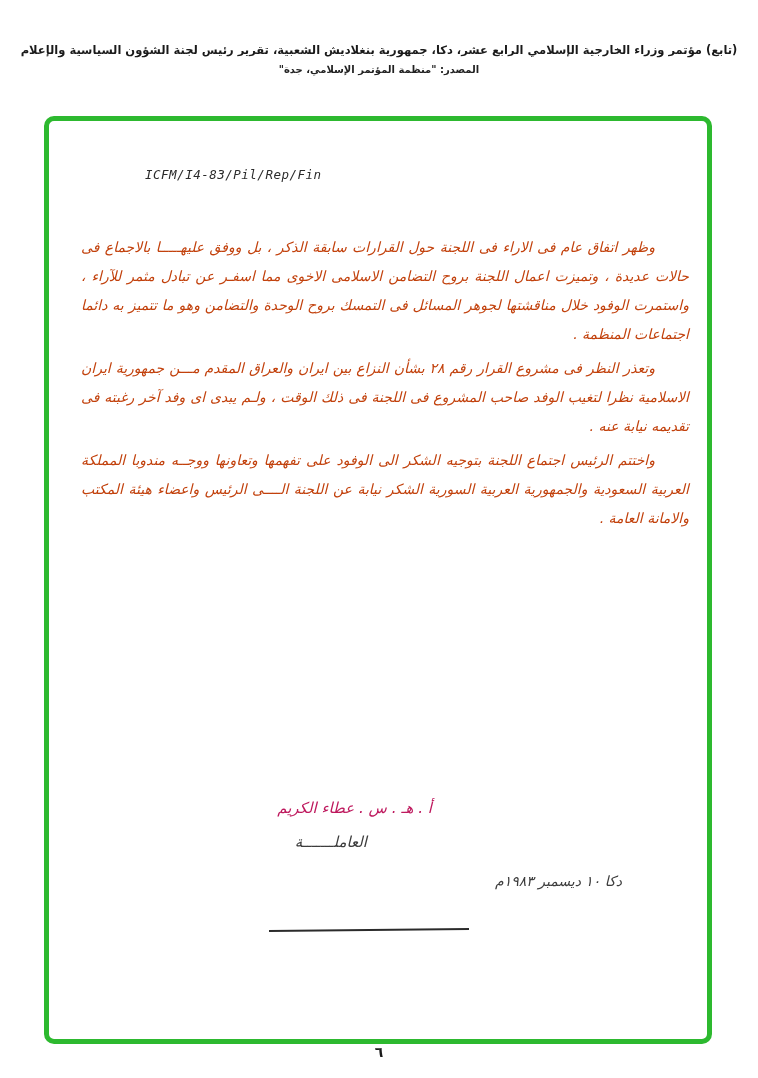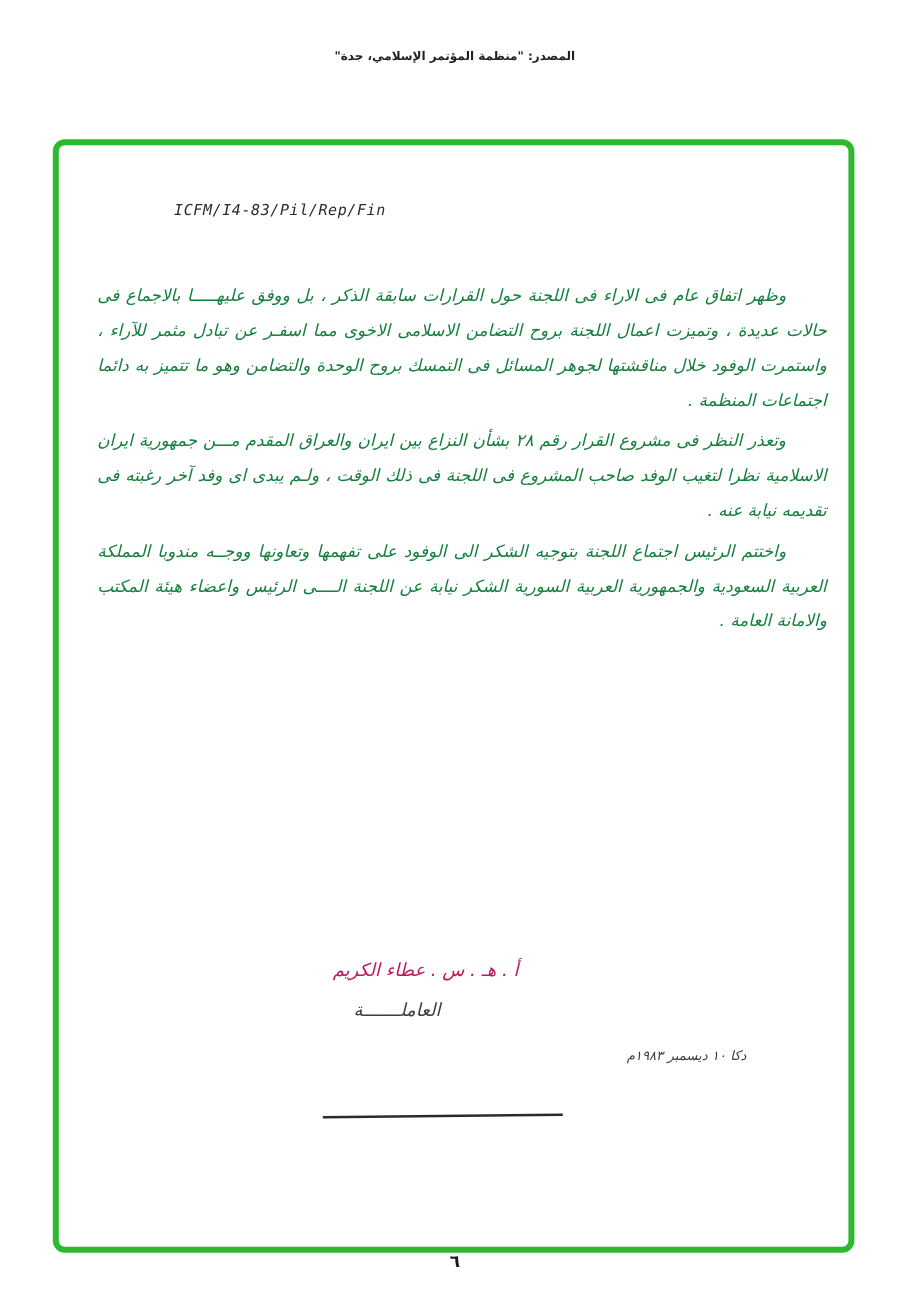--- a/index.html
+++ b/index.html
@@ -68,21 +68,21 @@
     white-space: nowrap;
   }
   
   .doc-body {
     position: absolute;
     top: 112px;
     right: 18px;
     left: 32px;
     direction: rtl;
     text-align: justify;
-    color: #15803d;
+    color: #c2410c;
     font-size: 14px;
     line-height: 29px;
   }
   .doc-body p {
     margin: 0 0 5px 0;
     text-indent: 34px;
   }
   
   .sig-name {
     position: absolute;
@@ -98,21 +98,21 @@
     right: 340px;
     font-size: 15px;
     color: #3d3d3d;
     white-space: nowrap;
   }
   
   .dateline {
     position: absolute;
     top: 752px;
     right: 85px;
-    font-size: 11px;
+    font-size: 14px;
     color: #3d3d3d;
     white-space: nowrap;
   }
   
   .closing-rule {
     position: absolute;
     top: 808px;
     left: 220px;
     width: 200px;
     border-top: 2px solid #2b2b2b;
@@ -129,20 +129,21 @@
     font-weight: bold;
     color: #1a1a1a;
   }
 </style>
 </head>
 <body>
 
 <div class="page">
 
   <div class="header">
+    <div class="line1">(تابع) مؤتمر وزراء الخارجية الإسلامي الرابع عشر، دكا، جمهورية بنغلاديش الشعبية، تقرير رئيس لجنة الشؤون السياسية والإعلام</div>
     <div class="line2">المصدر:  "منظمة المؤتمر الإسلامي، جدة"</div>
   </div>
 
   <div class="scan-frame">
     <div class="scan-inner">
 
       <div class="ref-code">ICFM/I4-83/Pil/Rep/Fin</div>
 
       <div class="doc-body">
         <p>وظهر اتفاق عام فى الاراء فى اللجنة حول القرارات سابقة الذكر ، بل ووفق عليهـــــا بالاجماع فى حالات عديدة ، وتميزت اعمال اللجنة بروح التضامن الاسلامى الاخوى مما اسفـر عن تبادل مثمر للآراء ، واستمرت الوفود خلال مناقشتها لجوهر المسائل فى التمسك بروح الوحدة والتضامن وهو ما تتميز به دائما اجتماعات المنظمة .</p>

